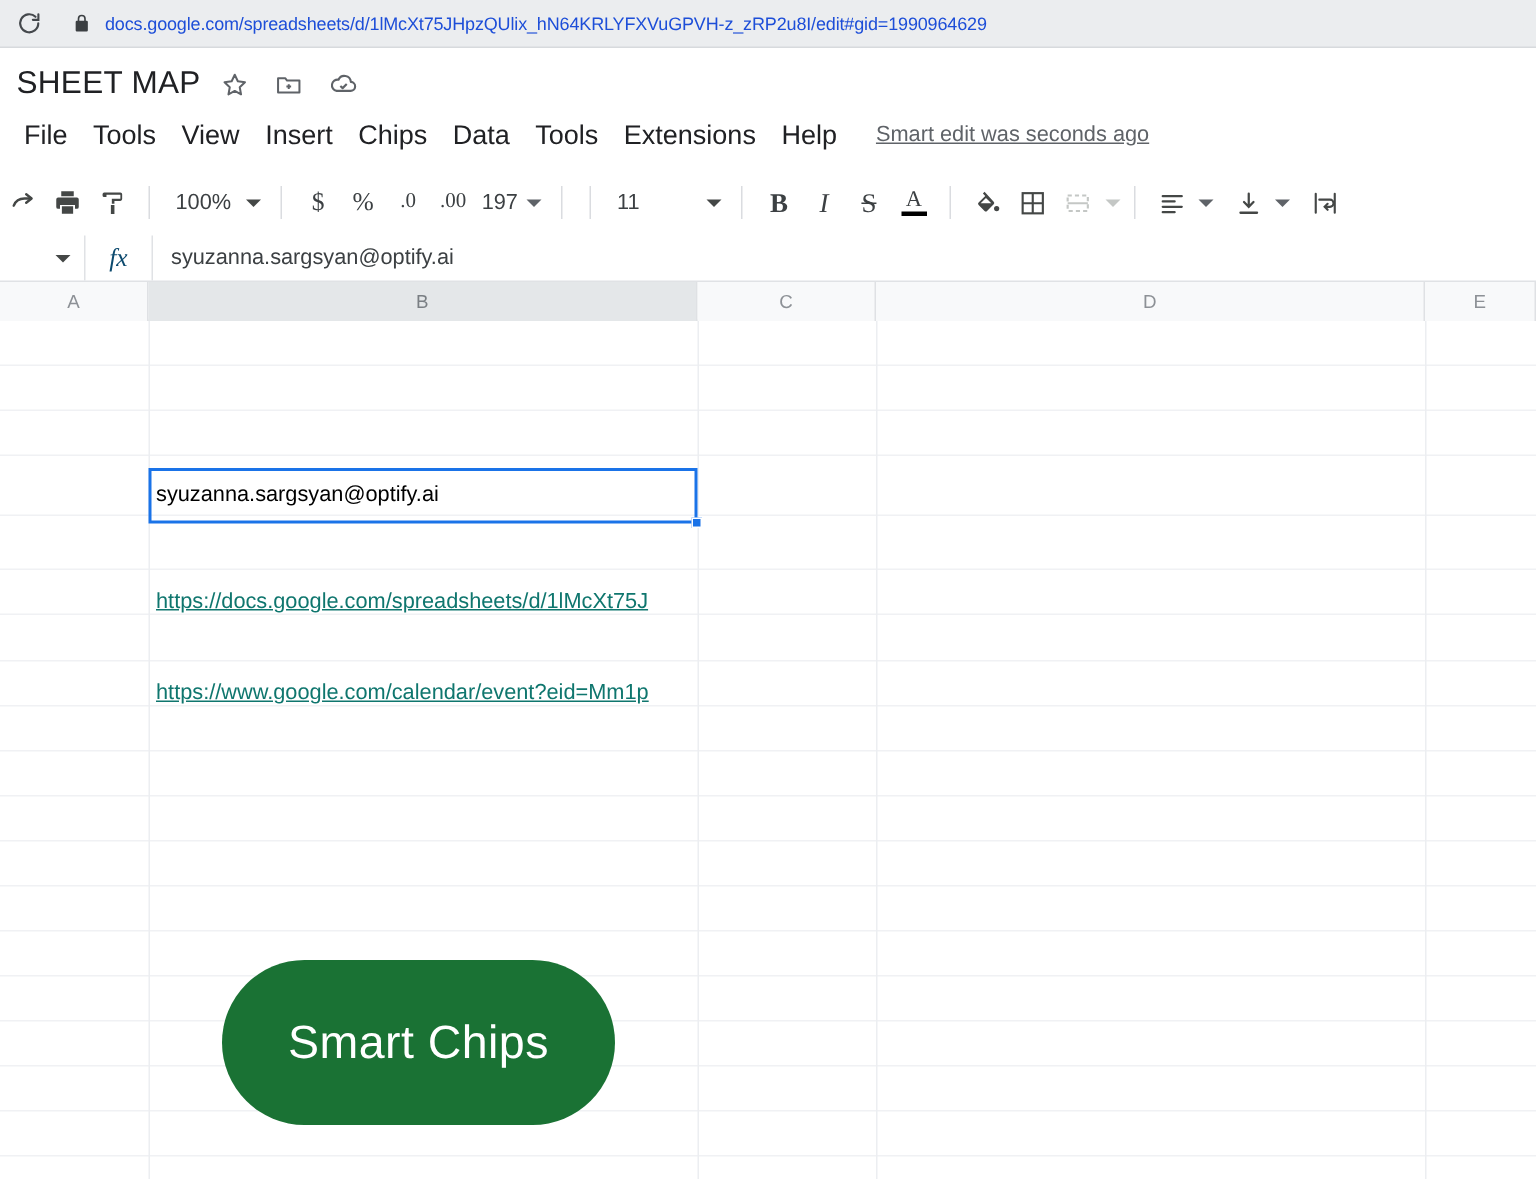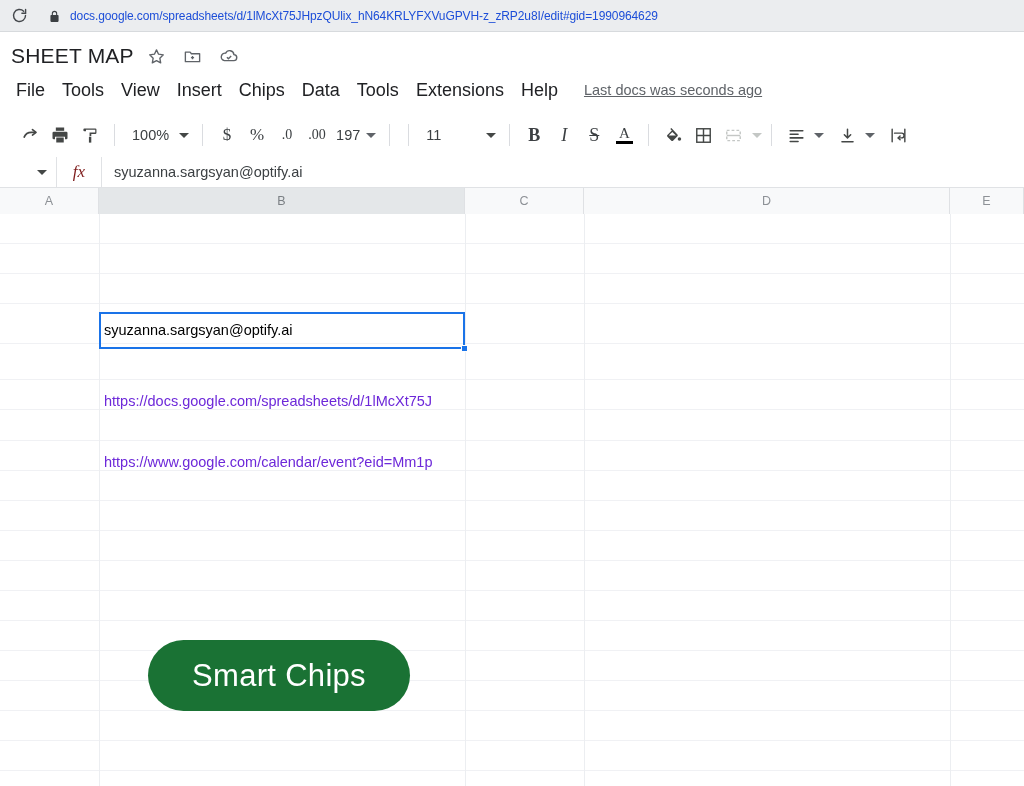--- a/index.html
+++ b/index.html
@@ -94,21 +94,21 @@
     white-space: nowrap;
     font-family: "Liberation Sans", sans-serif;
   }
 
   
   .toolbar {
     position: absolute; left: 0; top: 114px;
     width: 1024px; height: 42px;
     background: #ffffff;
     display: flex; align-items: center;
-    padding-left: 15px;
+    padding-left: 0;
     overflow: hidden;
   }
   .tb-btn {
     height: 30px; min-width: 30px;
     display: flex; align-items: center; justify-content: center;
     color: #444746;
     border-radius: 4px;
     flex: 0 0 auto;
     padding: 0 4px;
   }
@@ -161,21 +161,21 @@
     padding-right: 9px;
   }
   .fx-box {
     width: 46px; height: 100%;
     display: flex; align-items: center; justify-content: center;
     border-left: 1px solid #e0e2e5;
     border-right: 1px solid #e0e2e5;
     font-family: "Liberation Serif", serif;
     font-style: italic;
     font-size: 17px;
-    color: #7f1d1d;
+    color: #0c4a6e;
   }
   .formula-input {
     flex: 1; height: 100%;
     display: flex; align-items: center;
     padding-left: 12px;
     font-size: 14.5px;
     color: #3c4043;
     font-family: "Liberation Sans", sans-serif;
   }
 
@@ -220,21 +220,22 @@
   .cell-text {
     position: absolute;
     font-size: 14.5px;
     color: #000000;
     white-space: nowrap;
     overflow: hidden;
     font-family: "Liberation Sans", sans-serif;
     display: flex; align-items: center;
   }
   .cell-link {
-    color: #6d28d9;
+    color: #0f766e;
+    text-decoration: underline;
   }
 
   .selected-cell {
     position: absolute;
     border: 2px solid #1a73e8;
     background: transparent;
     box-sizing: border-box;
   }
   .fill-handle {
     position: absolute;
@@ -303,21 +304,21 @@
   <div class="menu-row">
     <span class="menu-item">File</span>
     <span class="menu-item">Tools</span>
     <span class="menu-item">View</span>
     <span class="menu-item">Insert</span>
     <span class="menu-item">Chips</span>
     <span class="menu-item">Data</span>
     <span class="menu-item">Tools</span>
     <span class="menu-item">Extensions</span>
     <span class="menu-item">Help</span>
-    <span class="last-edit">Last docs was seconds ago</span>
+    <span class="last-edit">Smart edit was seconds ago</span>
   </div>
 </div>
 
 <div class="toolbar">
 
   <div class="tb-btn">
     <svg width="19" height="19" viewBox="0 0 24 24" fill="none" stroke="currentColor" stroke-width="2.1" stroke-linecap="round" stroke-linejoin="round">
       <path d="M4 14c1.6-4 5-6 9-6h5"></path>
       <path d="M14.5 4.5L19 8l-4.5 3.5"></path>
     </svg>
@@ -488,15 +489,15 @@
 
     <div class="cell-text cell-link" style="left:104px;top:175px;width:359px;height:24px">https://docs.google.com/spreadsheets/d/1lMcXt75J</div>
 
     <div class="cell-text cell-link" style="left:104px;top:236px;width:359px;height:24px">https://www.google.com/calendar/event?eid=Mm1p</div>
 
     <div class="selected-cell" style="left:99px;top:98px;width:366px;height:37px"></div>
     <div class="fill-handle" style="left:461px;top:131px"></div>
   </div>
 </div>
 
-<div class="smart-pill" id="smart-pill" style="left: 148px; top: 640px; width: 262px; height: 71px; background: rgb(26, 114, 52); color: rgb(255, 255, 255);">
+<div class="smart-pill" id="smart-pill" style="left: 148px; top: 640px; width: 262px; height: 110px; background: rgb(26, 114, 52); color: rgb(255, 255, 255);">
   <span>Smart Chips</span>
 </div>
 
 </body></html>

